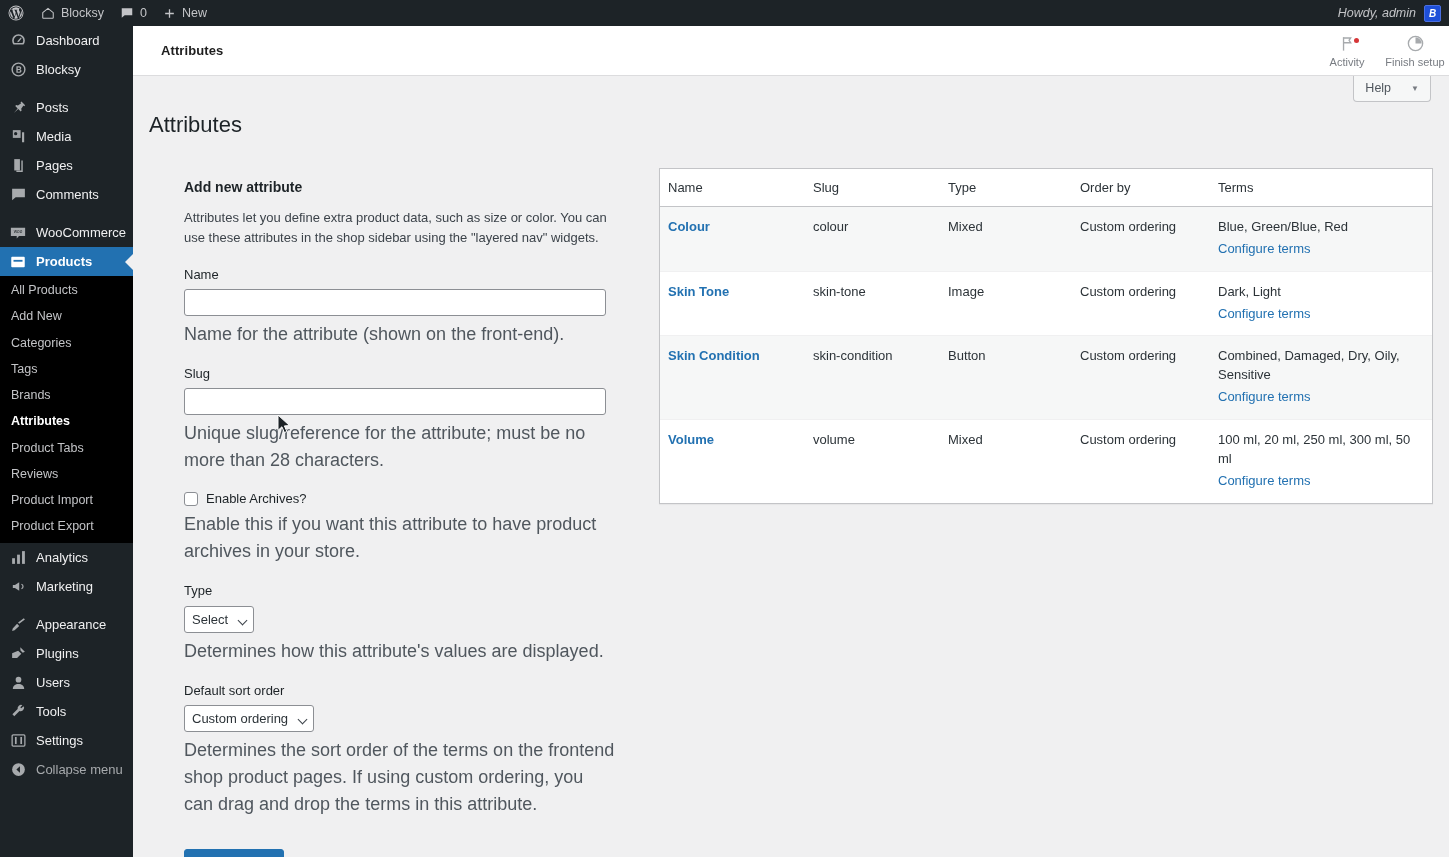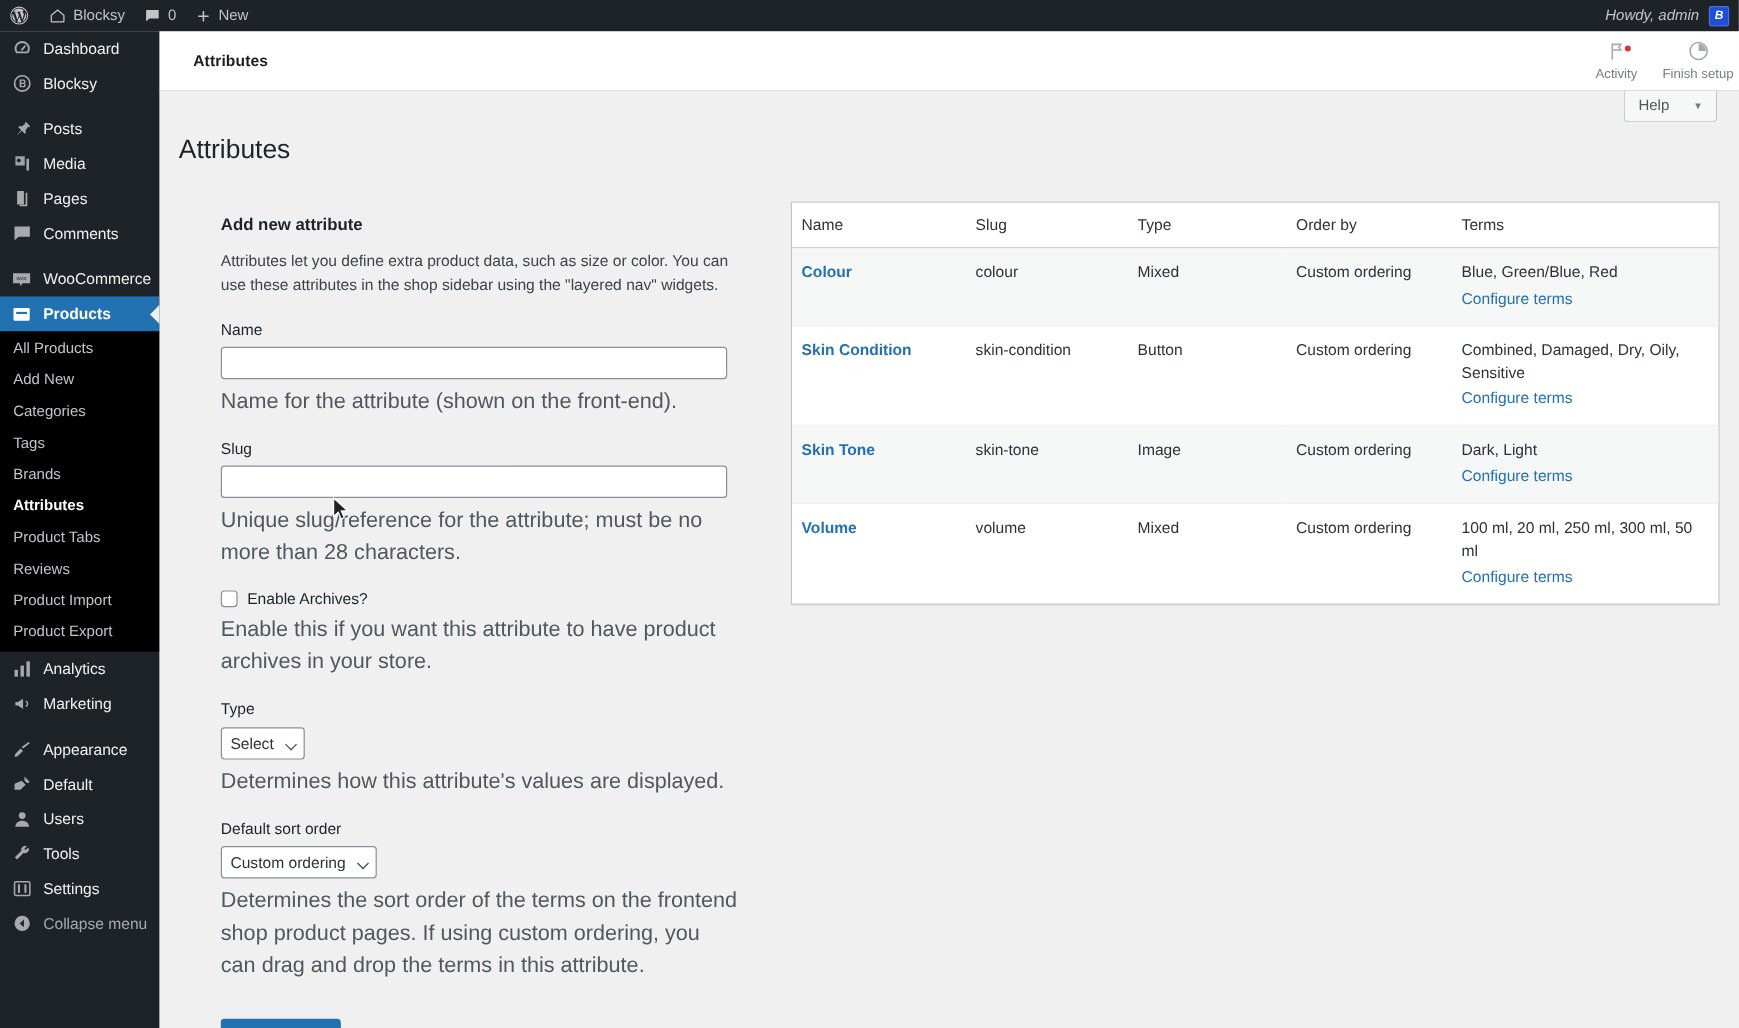--- a/index.html
+++ b/index.html
@@ -393,21 +393,21 @@
     </span>
     <span class="mi-label">Appearance</span>
   </div>
 
   <div class="menu-item">
     <span class="mi-icon">
       <svg width="17" height="17" viewBox="0 0 24 24" fill="currentColor">
         <path d="M14.5 3 21 9.5l-3 1.5-3.2-3.2zM11.5 8l4.5 4.5-6 6H3v-7z"></path>
       </svg>
     </span>
-    <span class="mi-label">Default</span>
+    <span class="mi-label">Plugins</span>
   </div>
 
   <div class="menu-item">
     <span class="mi-icon">
       <svg width="17" height="17" viewBox="0 0 24 24" fill="currentColor">
         <circle cx="12" cy="8" r="4"></circle>
           <path d="M4 21c0-4.4 3.6-7 8-7s8 2.6 8 7z"></path>
       </svg>
     </span>
     <span class="mi-label">Users</span>
@@ -534,32 +534,32 @@
         </thead>
         <tbody id="table-body">
             <tr>
               <td class="col-name"><a class="name-link">Colour</a></td>
               <td class="col-slug">colour</td>
               <td class="col-type">Mixed</td>
               <td class="col-order">Custom ordering</td>
               <td><span class="terms-line">Blue, Green/Blue, Red</span><a class="wp-link cfg-link">Configure terms</a></td>
             </tr>
             <tr>
+              <td class="col-name"><a class="name-link">Skin Tone</a></td>
+              <td class="col-slug">skin-tone</td>
+              <td class="col-type">Image</td>
+              <td class="col-order">Custom ordering</td>
+              <td><span class="terms-line">Dark, Light</span><a class="wp-link cfg-link">Configure terms</a></td>
+            </tr>
+            <tr>
               <td class="col-name"><a class="name-link">Skin Condition</a></td>
               <td class="col-slug">skin-condition</td>
               <td class="col-type">Button</td>
               <td class="col-order">Custom ordering</td>
               <td><span class="terms-line">Combined, Damaged, Dry, Oily, Sensitive</span><a class="wp-link cfg-link">Configure terms</a></td>
-            </tr>
-            <tr>
-              <td class="col-name"><a class="name-link">Skin Tone</a></td>
-              <td class="col-slug">skin-tone</td>
-              <td class="col-type">Image</td>
-              <td class="col-order">Custom ordering</td>
-              <td><span class="terms-line">Dark, Light</span><a class="wp-link cfg-link">Configure terms</a></td>
             </tr>
             <tr>
               <td class="col-name"><a class="name-link">Volume</a></td>
               <td class="col-slug">volume</td>
               <td class="col-type">Mixed</td>
               <td class="col-order">Custom ordering</td>
               <td><span class="terms-line">100 ml, 20 ml, 250 ml, 300 ml, 50 ml</span><a class="wp-link cfg-link">Configure terms</a></td>
             </tr>
           </tbody>
       </table>

